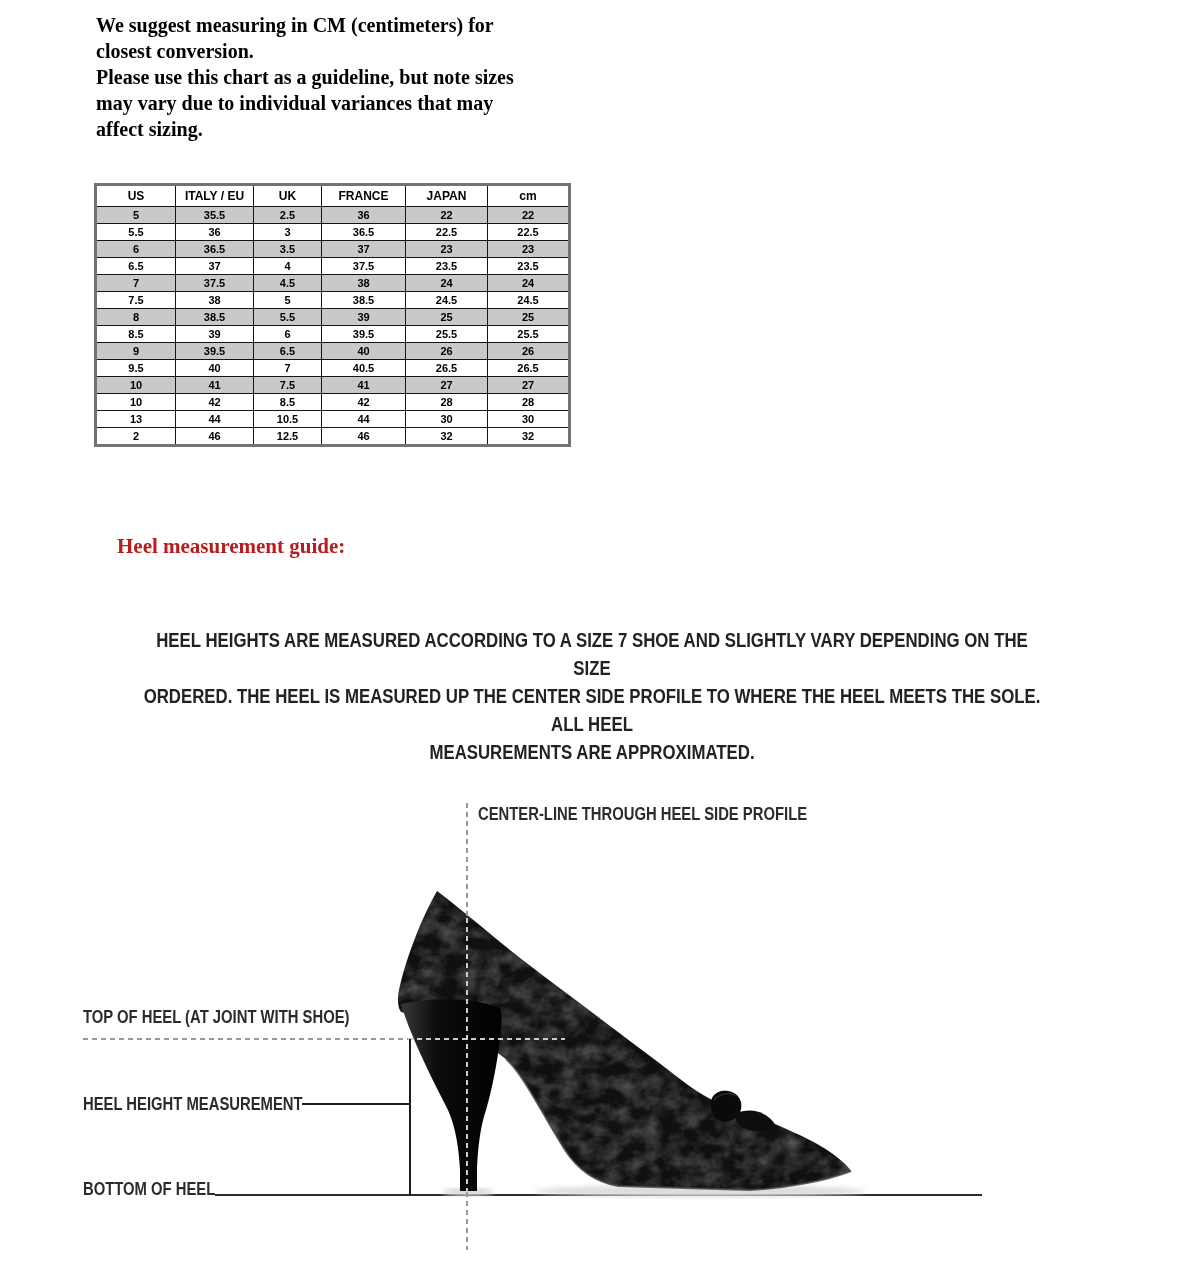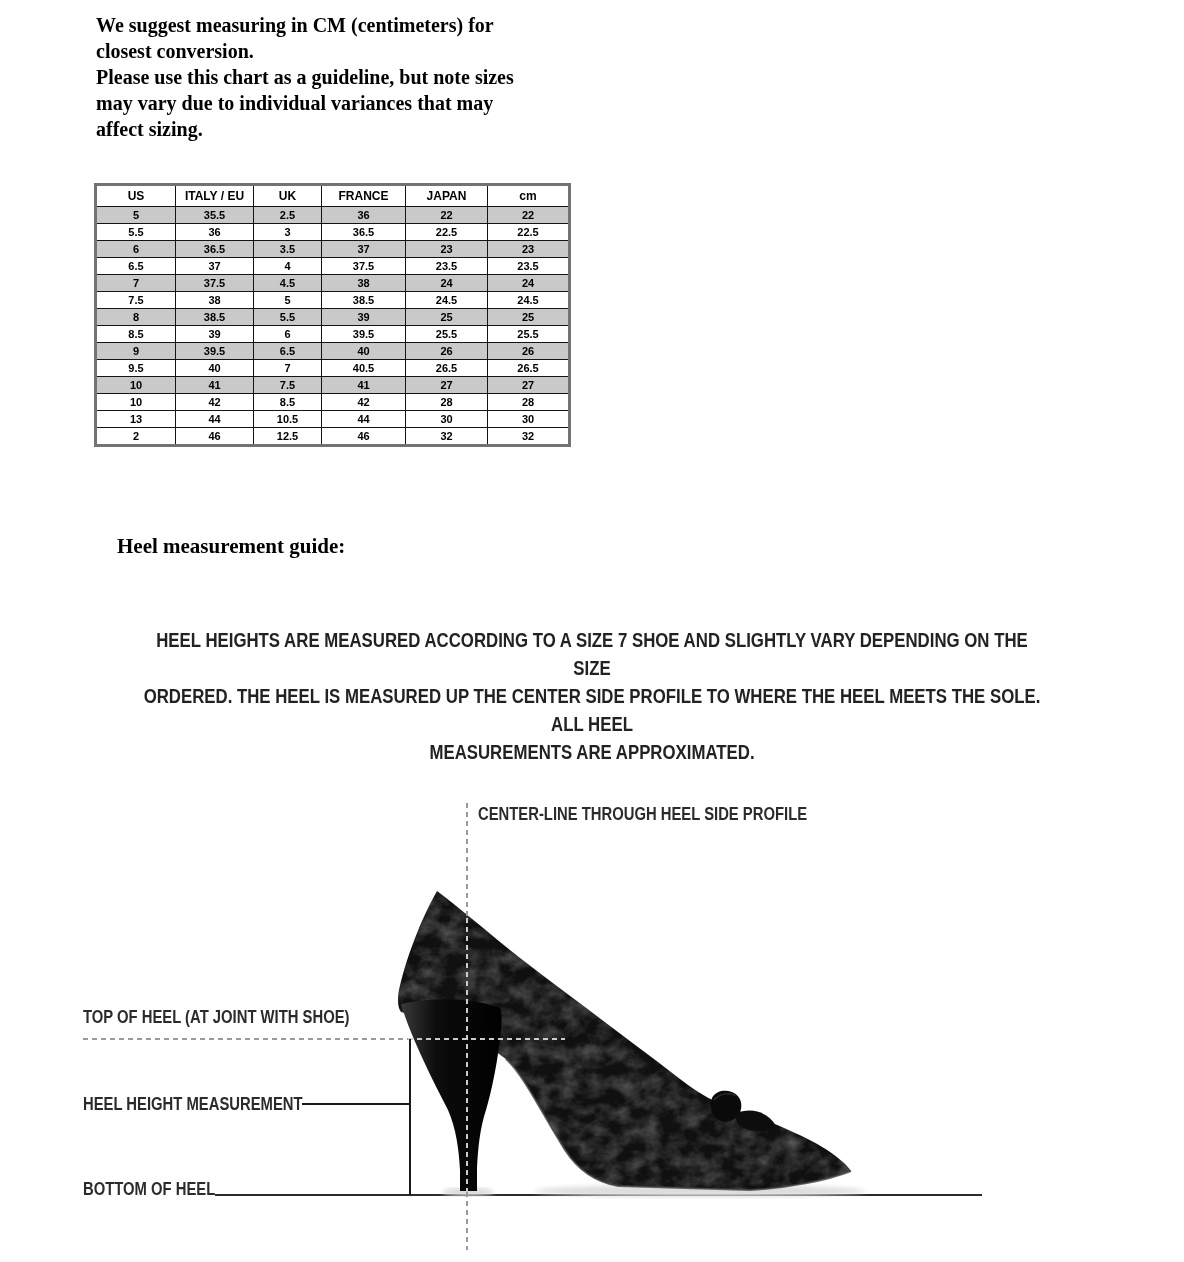--- a/index.html
+++ b/index.html
@@ -15,21 +15,21 @@
   .table-wrap{position:absolute;left:94px;top:183px;}
   table.sizes{border-collapse:collapse;border:3px solid #737373;table-layout:fixed;}
   table.sizes th,table.sizes td{border:1px solid #141414;text-align:center;vertical-align:middle;
          font-family:"Liberation Sans",sans-serif;font-weight:bold;padding:0;}
   table.sizes th{font-size:12px;height:20px;background:#ffffff;}
   table.sizes td{font-size:11px;height:16px;}
   table.sizes tr.shaded td{background:var(--stripe,#c9c9c9);}
 
   
   .heel-heading{position:absolute;left:117px;top:534px;
-         font-family:"Liberation Serif",serif;font-weight:bold;font-size:21px;color:#000000;}
+         font-family:"Liberation Serif",serif;font-weight:bold;font-size:21px;color:#b91c1c;}
 
   
   .heel-note{position:absolute;left:24px;top:626px;width:1136px;text-align:center;
          font-family:"Liberation Sans",sans-serif;font-weight:bold;font-size:21px;
          line-height:28px;white-space:pre-line;color:#222;
          transform:scaleX(0.80);transform-origin:50% 0;}
 
   
   .dlabel{position:absolute;font-family:"Liberation Sans",sans-serif;font-weight:bold;
          font-size:19px;color:#2b2b2b;white-space:nowrap;

